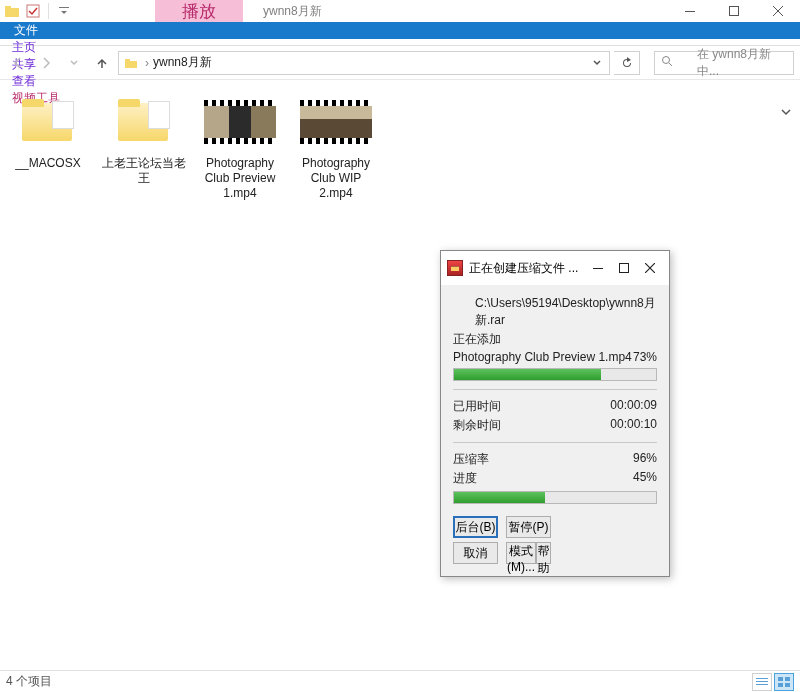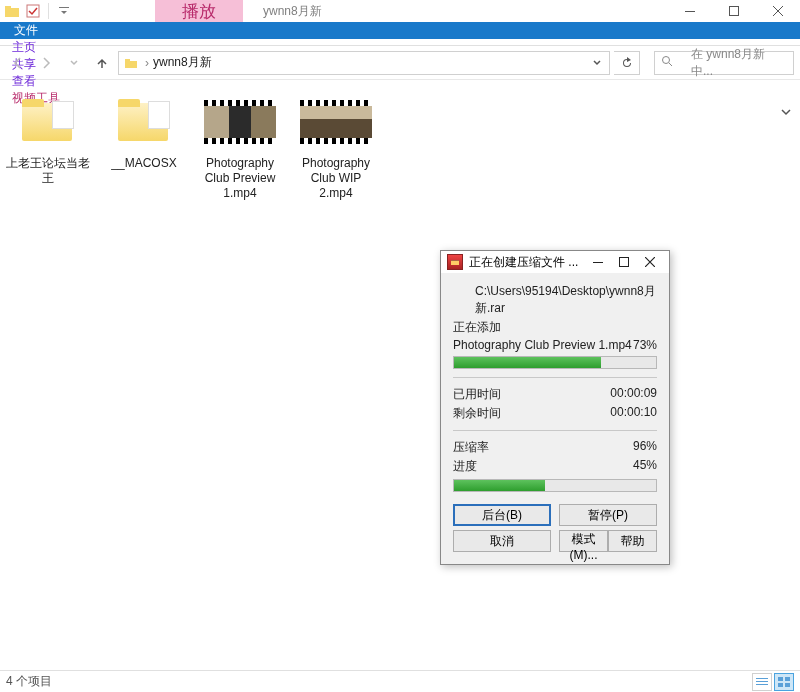--- a/index.html
+++ b/index.html
@@ -27,21 +27,21 @@
   
   .navbar { height: 34px; display: flex; align-items: center; padding: 4px 6px; gap: 4px; border-bottom: 1px solid #e8e8e8; }
   .navbar .navbtn { width: 24px; height: 24px; display: flex; align-items: center; justify-content: center; color: #bbb; }
   .navbar .navbtn.enabled { color: #555; }
   .breadcrumb { flex: 1; height: 24px; border: 1px solid #d0d0d0; display: flex; align-items: center; padding: 0 2px; }
   .breadcrumb .bc-icon { width: 20px; display: flex; align-items: center; justify-content: center; }
   .breadcrumb .bc-sep { color: #888; padding: 0 4px; }
   .breadcrumb .bc-item { color: #222; }
   .breadcrumb .bc-drop { margin-left: auto; width: 20px; text-align: center; color: #555; }
   .refresh { width: 26px; height: 24px; border: 1px solid #d0d0d0; border-left: none; display: flex; align-items: center; justify-content: center; color: #555; }
-  .searchbox { width: 140px; height: 24px; border: 1px solid #d0d0d0; margin-left: 10px; display: flex; align-items: center; padding: 0 6px; color: #888; gap: 18px; }
+  .searchbox { width: 140px; height: 24px; border: 1px solid #d0d0d0; margin-left: 10px; display: flex; align-items: center; padding: 0 6px; color: #888; gap: 24px; }
 
   
   .content { position: relative; height: 590px; padding: 12px 6px; display: flex; flex-wrap: wrap; align-content: flex-start; gap: 0 12px; }
   .item { width: 84px; display: flex; flex-direction: column; align-items: center; text-align: center; font-size: 12px; color: #222; }
   .item .thumb { width: 72px; height: 60px; margin-bottom: 4px; position: relative; display: flex; align-items: center; justify-content: center; }
   .folder-thumb { width: 56px; height: 46px; position: relative; }
   .folder-thumb::before { content: ""; position: absolute; top: 4px; left: 2px; width: 50px; height: 38px; background: linear-gradient(#fef1c5, #f6d76a); border-radius: 2px; }
   .folder-thumb::after { content: ""; position: absolute; top: 0; left: 2px; width: 22px; height: 8px; background: #f6d76a; border-radius: 2px 2px 0 0; }
   .folder-thumb .paper { position: absolute; top: 2px; right: 2px; width: 22px; height: 28px; background: #fff; border: 1px solid #ddd; }
   .video-thumb { width: 72px; height: 44px; background: #333; position: relative; }
@@ -53,31 +53,31 @@
   .item .label { line-height: 1.25; word-break: break-word; }
 
   
   .statusbar { position: absolute; bottom: 0; left: 0; right: 0; height: 22px; border-top: 1px solid #e0e0e0; background: #fff; display: flex; align-items: center; padding: 0 6px; font-size: 12px; color: #555; }
   .statusbar .views { margin-left: auto; display: flex; gap: 2px; }
   .statusbar .vbtn { width: 20px; height: 18px; border: 1px solid #d0d0d0; display: flex; align-items: center; justify-content: center; font-size: 10px; }
   .statusbar .vbtn.active { background: #cde6f7; border-color: #4aa3df; }
 
   
   .dialog { position: absolute; left: 440px; top: 250px; width: 230px; background: #f0f0f0; border: 1px solid #888; box-shadow: 2px 2px 8px rgba(0,0,0,0.25); }
-  .dlg-title { height: 22px; background: #fff; display: flex; align-items: center; padding: 0 6px; }
+  .dlg-title { height: 34px; background: #fff; display: flex; align-items: center; padding: 0 6px; }
   .dlg-title .dlg-icon { width: 16px; height: 16px; margin-right: 6px; background: linear-gradient(#e44, #a22); border: 1px solid #822; display: flex; align-items: center; justify-content: center; }
   .dlg-title .dlg-text { flex: 1; color: #000; }
   .dlg-title .dlg-btn { width: 26px; height: 20px; display: flex; align-items: center; justify-content: center; color: #222; }
   .dlg-body { padding: 10px 12px 12px; font-size: 12px; color: #222; }
   .dlg-body .path { word-break: break-all; margin-bottom: 2px; margin-left: 22px; }
   .dlg-body .row { display: flex; justify-content: space-between; margin-top: 2px; }
   .dlg-body .sep { height: 1px; background: #c8c8c8; margin: 8px 0; }
   .progress { height: 13px; border: 1px solid #b8b8b8; background: #e8e8e8; position: relative; margin-top: 4px; }
   .progress .bar { position: absolute; top: 0; bottom: 0; left: 0; background: linear-gradient(#5dc25d, #2e9e2e); }
-  .dlg-buttons { padding: 0 12px 12px; display: grid; grid-template-columns: 1fr 1fr; gap: 4px 8px; }
+  .dlg-buttons { padding: 0 12px 12px; display: grid; grid-template-columns: 1fr 1fr 1fr 1fr; gap: 4px 8px; }
   .dlg-buttons button { height: 22px; font-size: 12px; background: #e9e9e9; border: 1px solid #adadad; cursor: pointer; font-family: inherit; }
   .dlg-buttons button.primary { border: 2px solid #2b6fbb; }
   .dlg-buttons .full { grid-column: 1 / 2; }
   .dlg-buttons .spacer { grid-column: 2 / 3; display: flex; gap: 0; }
   .dlg-buttons .spacer button { flex: 1; }
 </style>
 </head>
 <body>
 
 <div class="titlebar">
@@ -186,29 +186,29 @@
   </div>
 </div>
 
 <div class="content">
   <div class="item">
     <div class="thumb">
         <div class="folder-thumb">
           <div class="paper"></div>
         </div>
       </div>
-    <div class="label">上老王论坛当老王</div>
+    <div class="label">__MACOSX</div>
   </div>
   <div class="item">
     <div class="thumb">
         <div class="folder-thumb">
           <div class="paper"></div>
         </div>
       </div>
-    <div class="label">__MACOSX</div>
+    <div class="label">上老王论坛当老王</div>
   </div>
   <div class="item">
     <div class="thumb">
         <div class="video-thumb">
           <div class="strip top"></div>
           <div class="img1"></div>
           <div class="strip bot"></div>
         </div>
       </div>
     <div class="label">Photography Club Preview 1.mp4</div>

